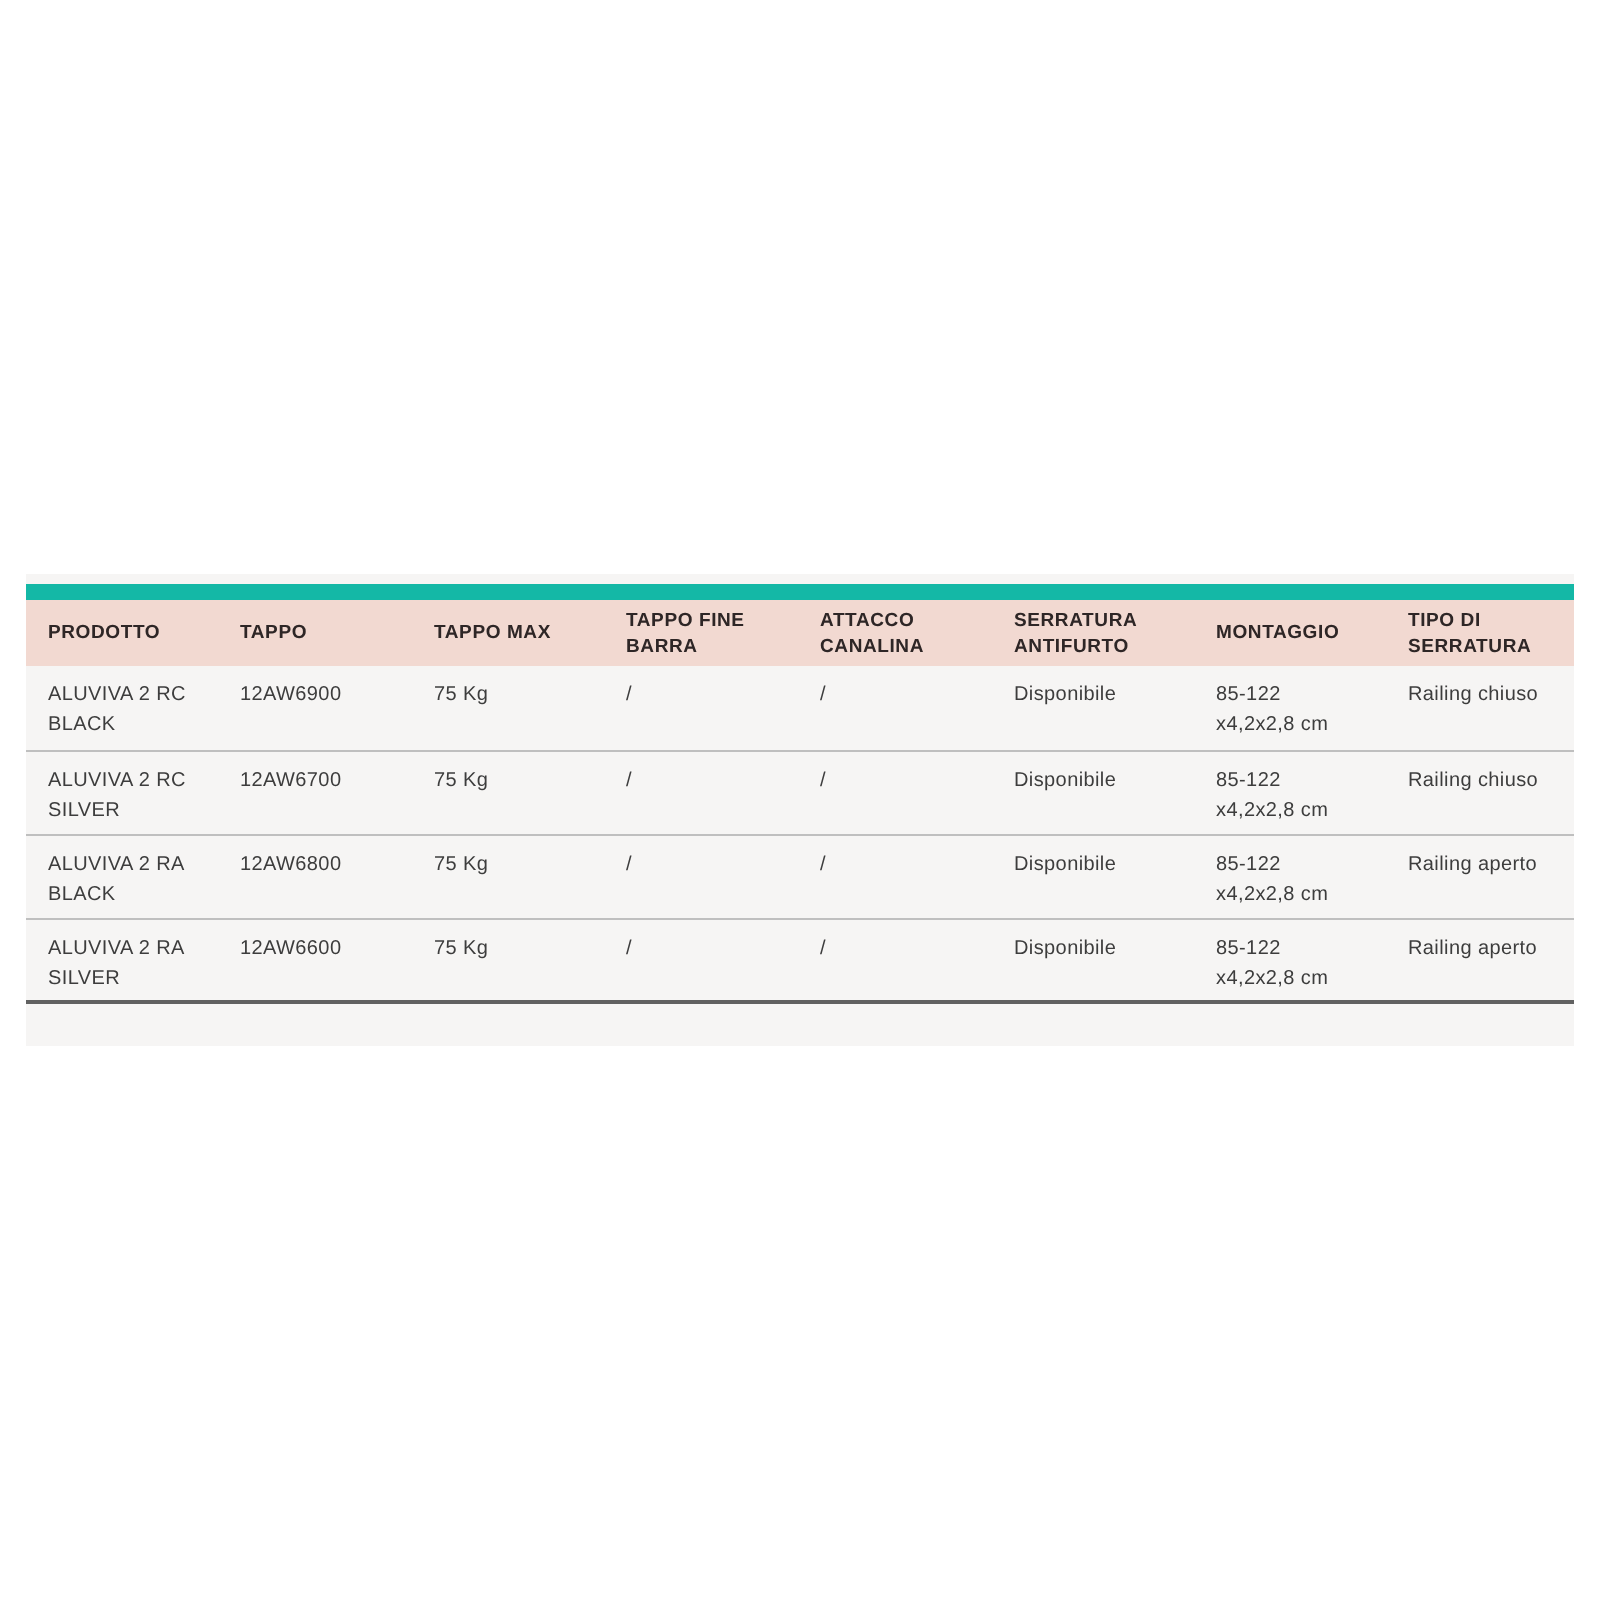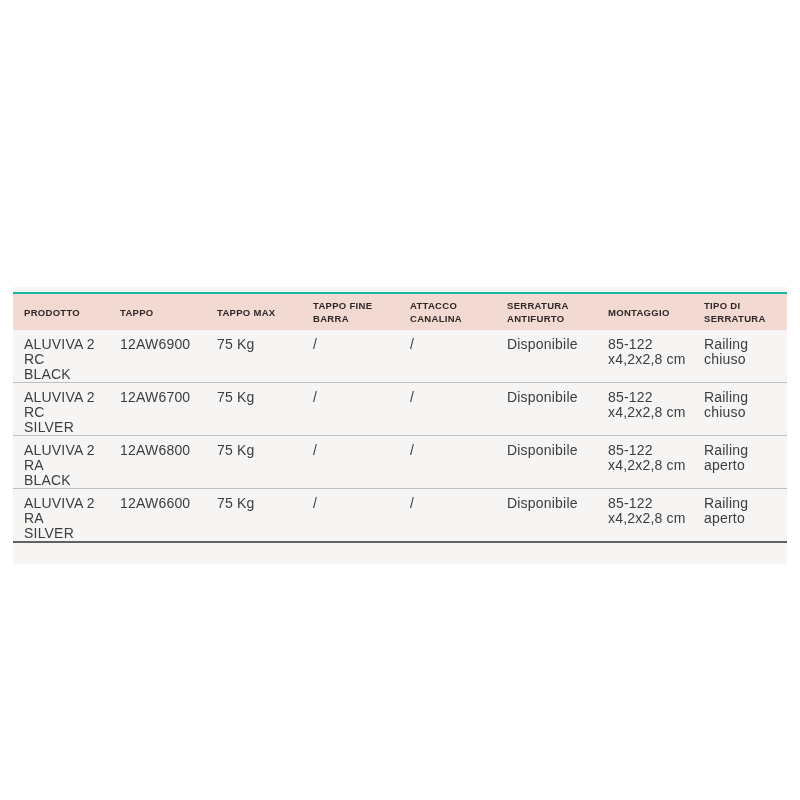--- a/index.html
+++ b/index.html
@@ -15,21 +15,21 @@
     top: 287px;
     width: 774px;
     background: #f6f5f4;
     padding-top: 5px;
     padding-bottom: 21px;
   }
   table.spec {
     width: 100%;
     border-collapse: collapse;
     table-layout: fixed;
-    border-top: 2px solid #14b8a6;
+    border-top: 8px solid #14b8a6;
     border-bottom: 2px solid #616161;
   }
   thead tr {
     background: #f2d9d1;
     height: 37px;
   }
   th {
     text-align: left;
     vertical-align: middle;
     font-size: 9.5px;
@@ -42,21 +42,21 @@
   }
   tbody tr {
     height: 42px;
     border-top: 1px solid #bfbfbf;
   }
   tbody tr:first-child {
     border-top: none;
   }
   td {
     vertical-align: top;
-    font-size: 14px;
+    font-size: 10px;
     color: #3d3d3d;
     padding: 7px 6px 0 11px;
     white-space: pre-line;
     line-height: 15px;
     letter-spacing: 0.2px;
     margin-top: 24px;
   }
 </style>
 </head>
 <body>

